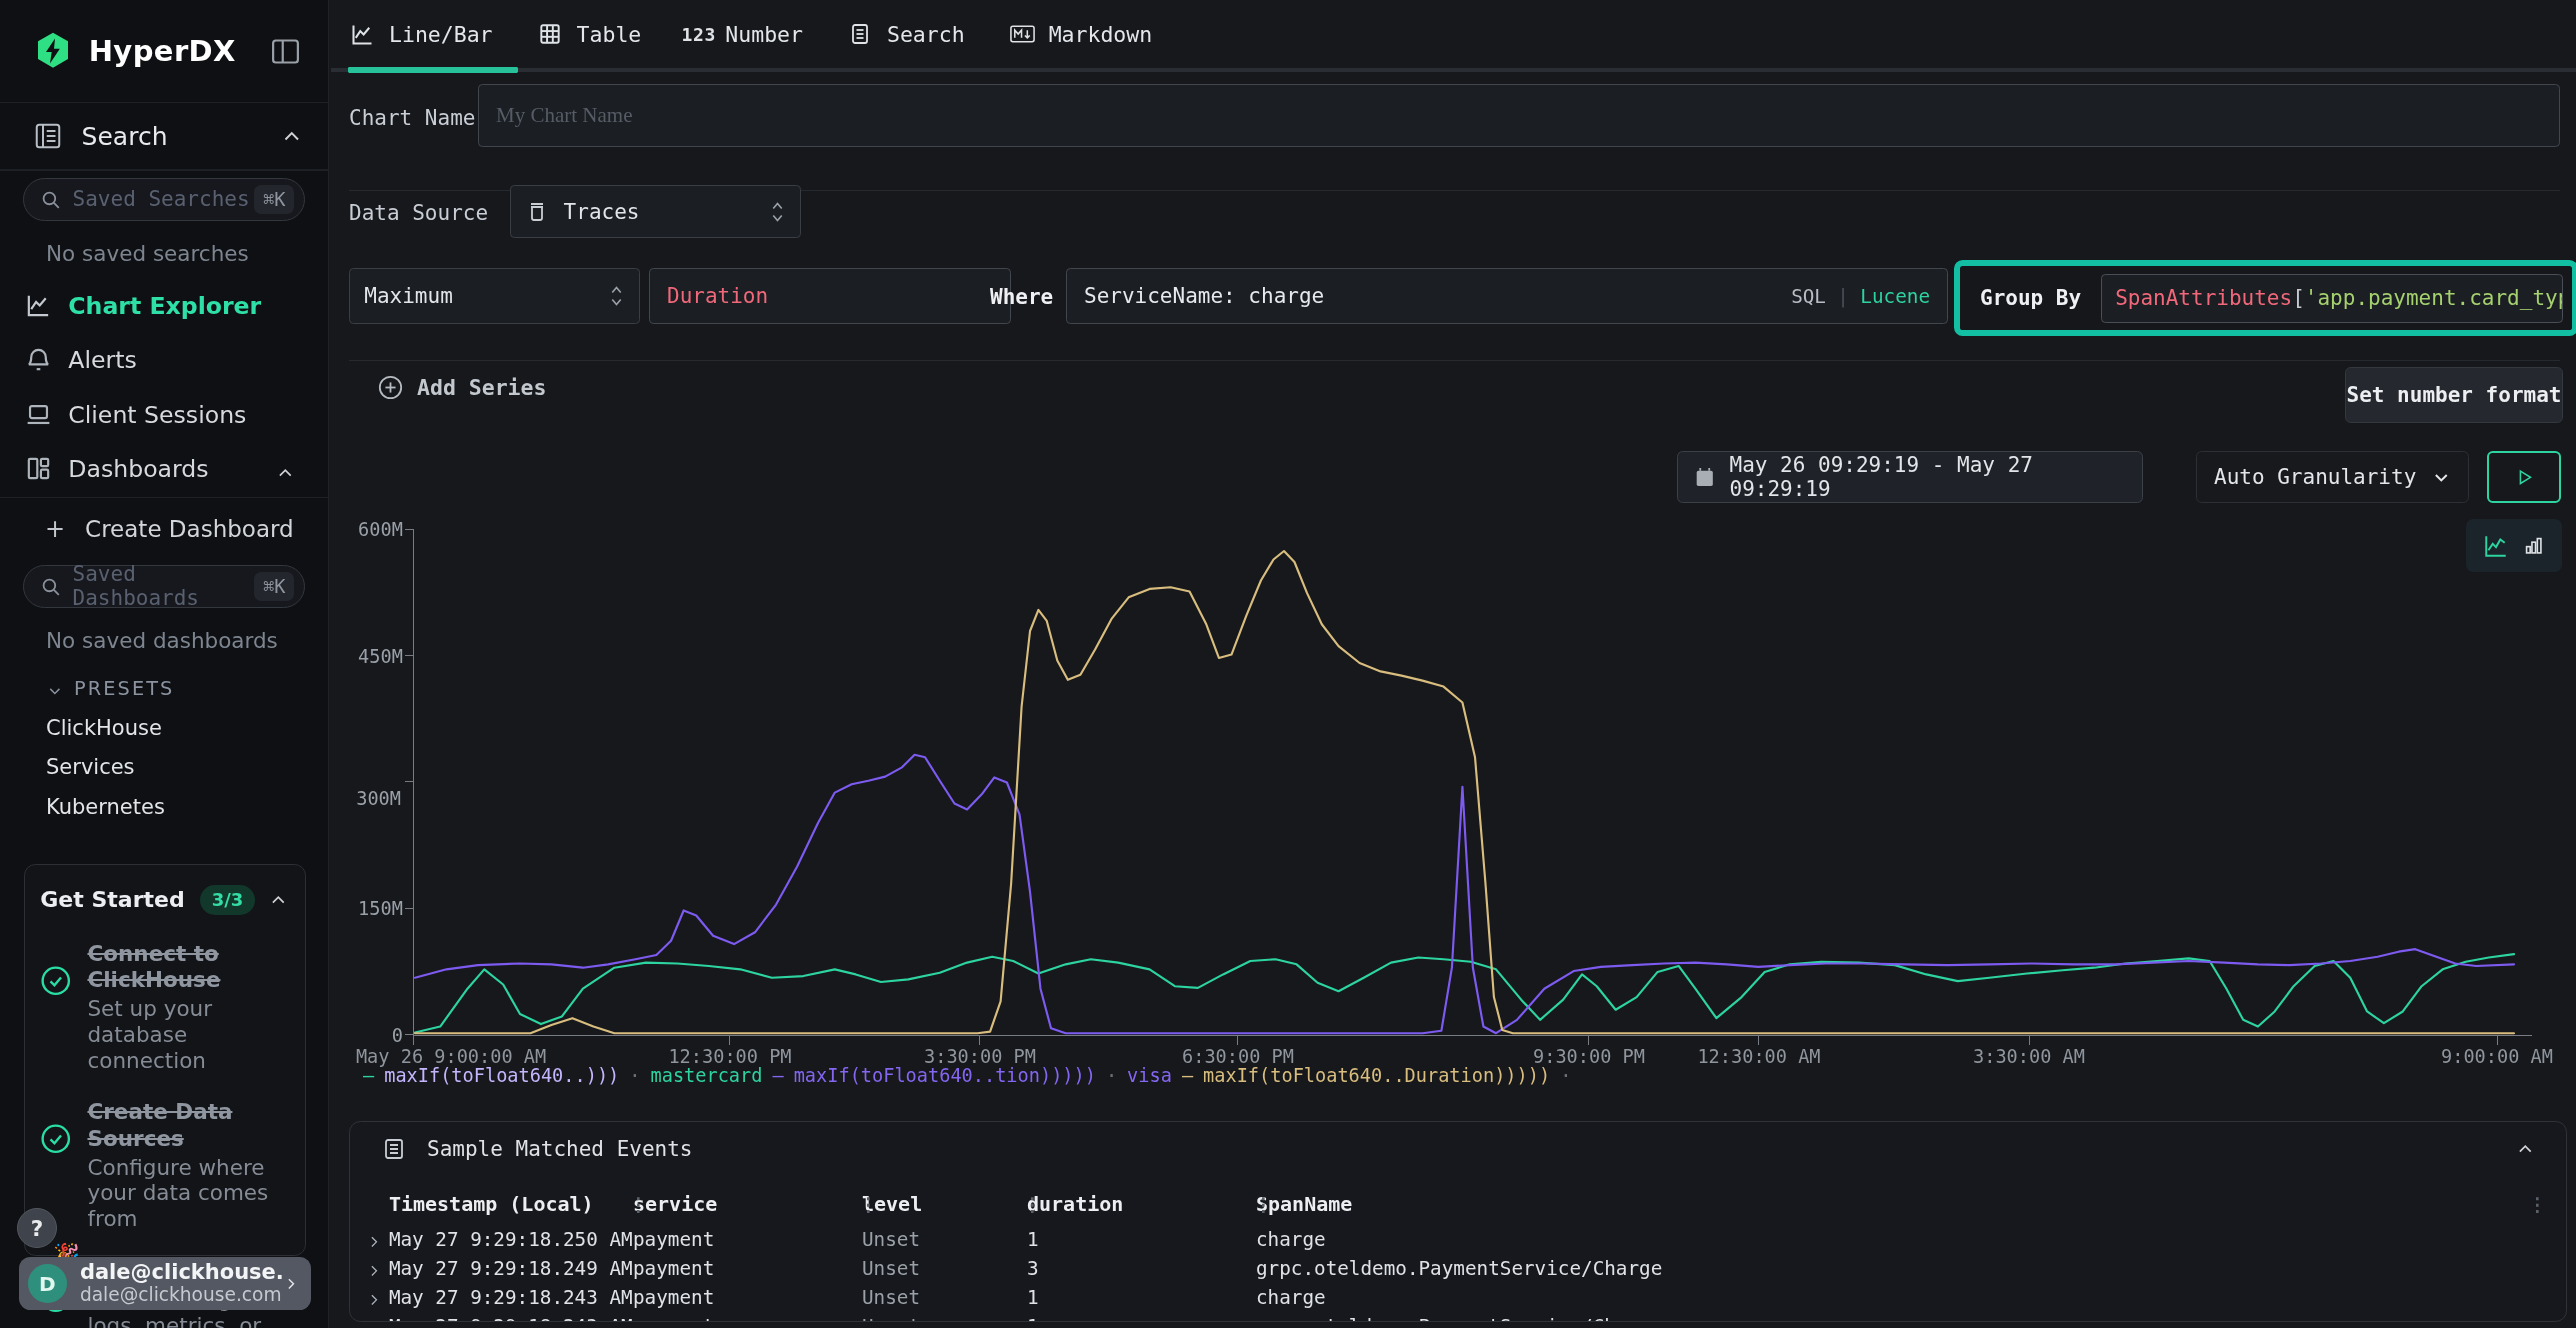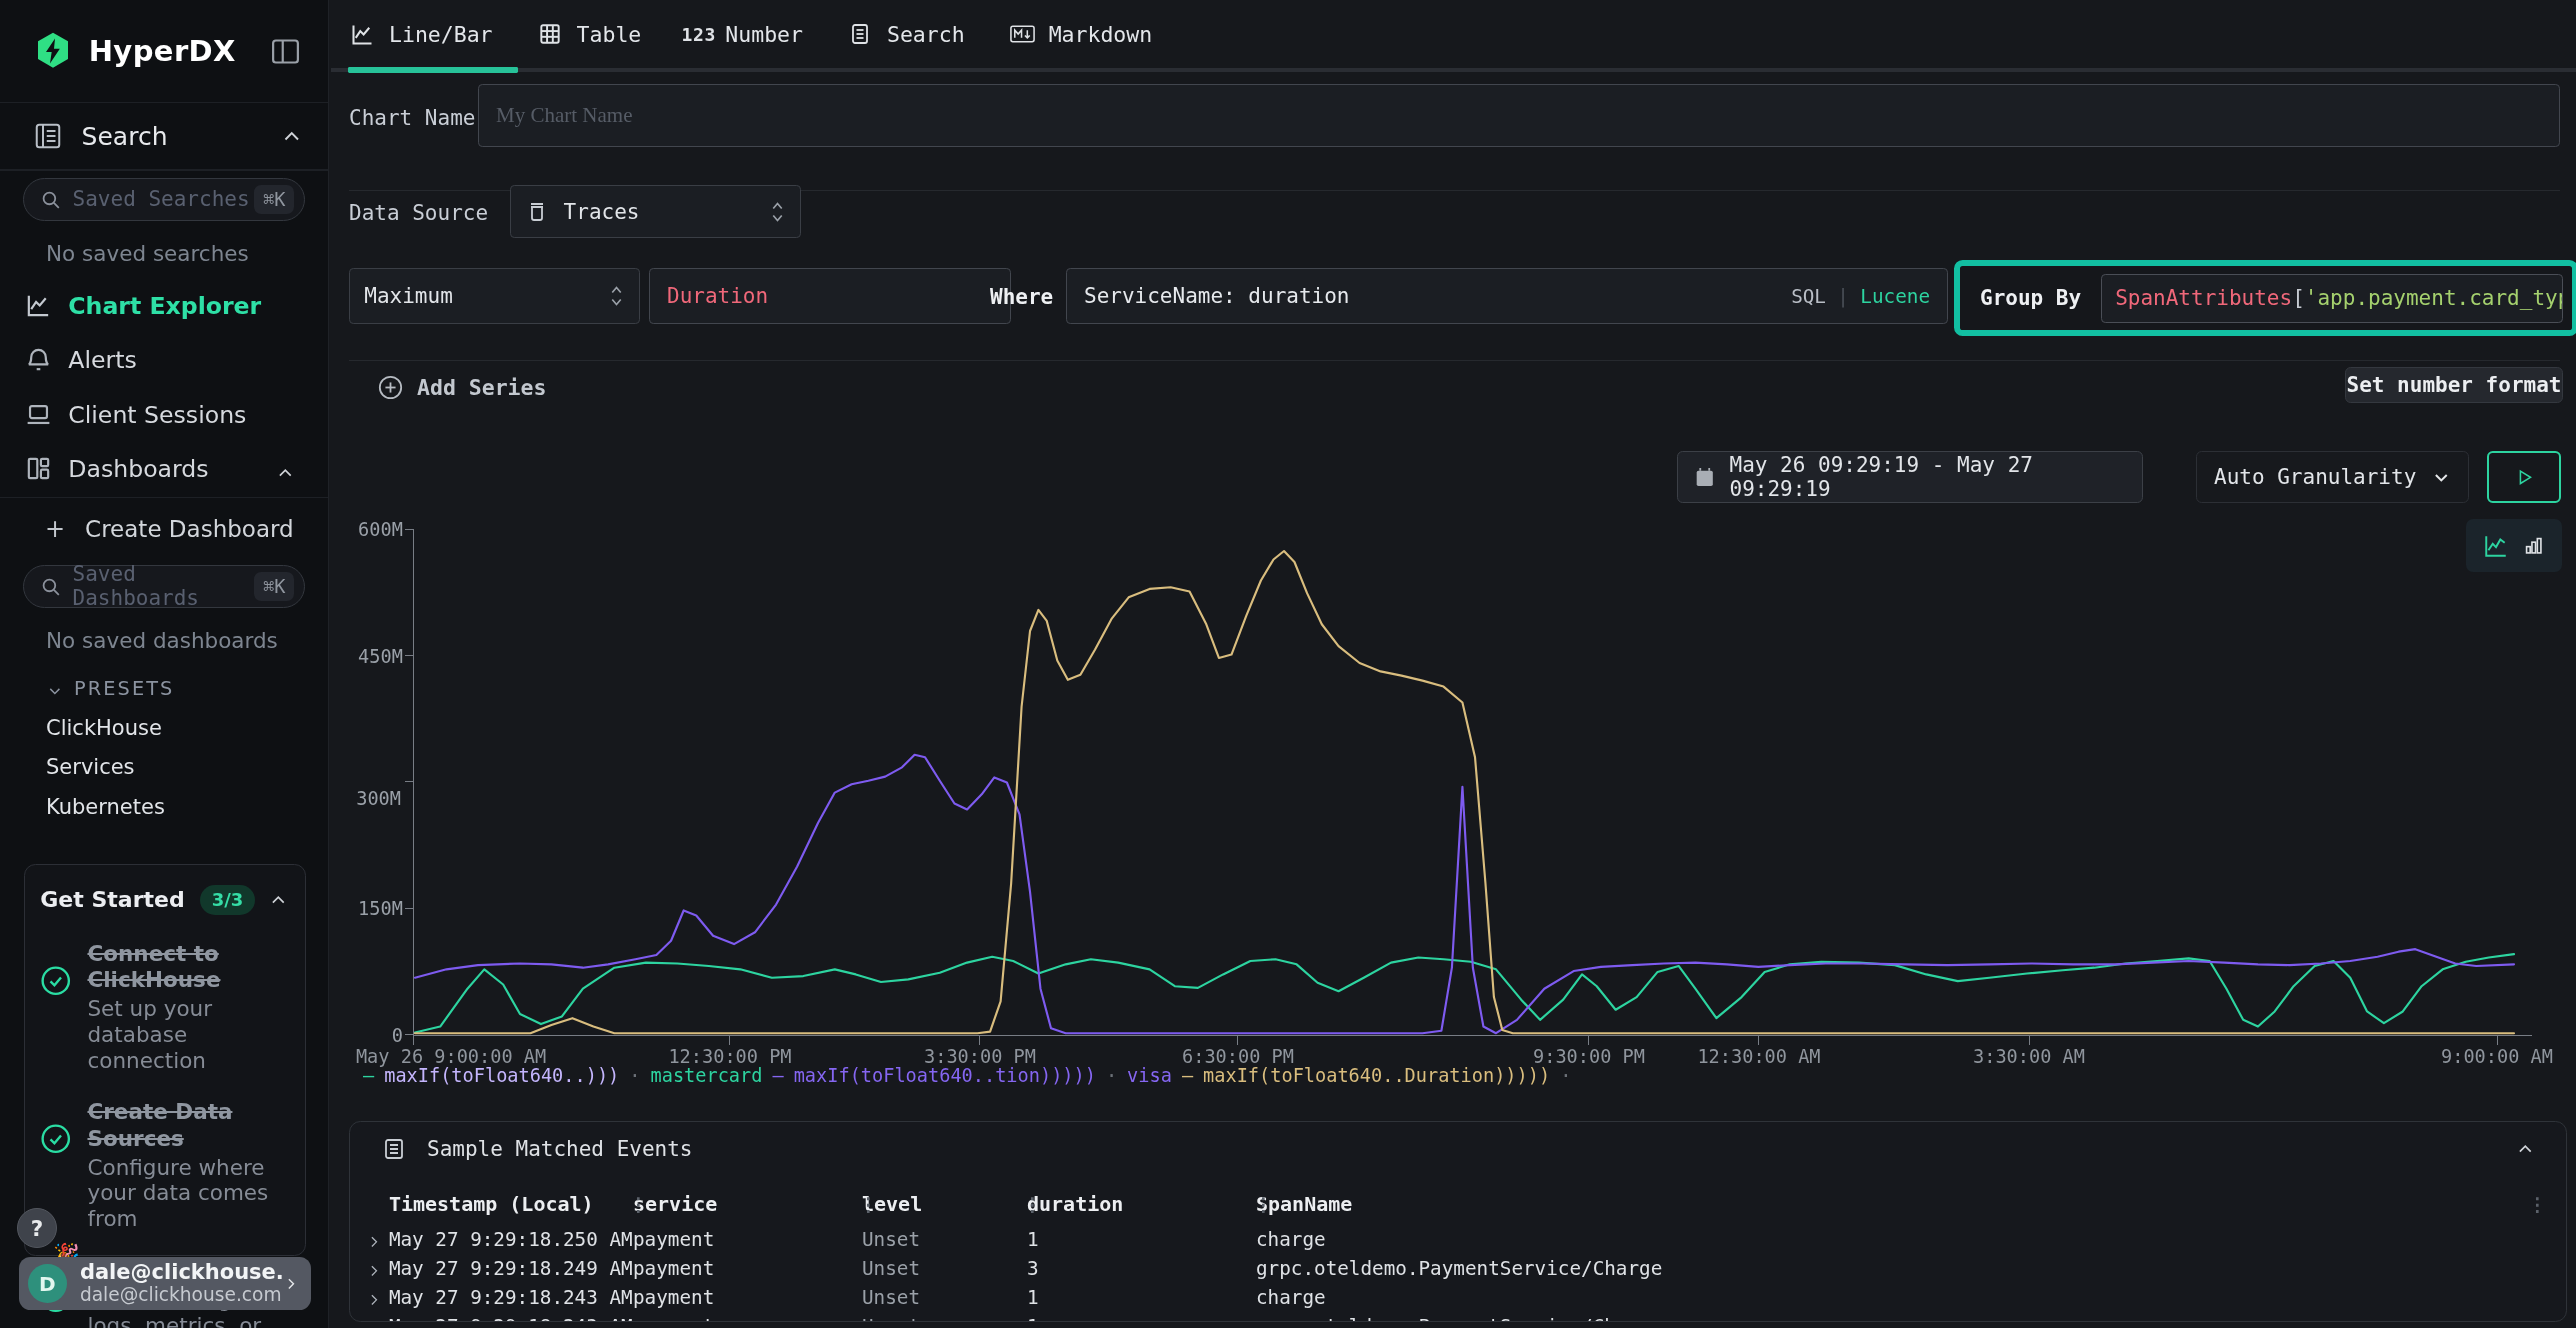--- a/index.html
+++ b/index.html
@@ -92,21 +92,21 @@
   .gb-highlight { position:absolute; left:1623px; top:260px; width:624px; height:76px; border:6.4px solid #12bfa2;
                   border-radius:8.6px; background:#15171b; display:flex; align-items:center; }
   .gb-label { font-size:21px; color:#eef0f3; font-weight:bold; margin-left:20px; white-space:nowrap; }
   .gb-input { margin-left:20px; margin-right:8.6px; flex:1; height:49px; background:#1b1e23; border:1.4px solid #4a4e56;
               border-radius:4.3px; display:flex; align-items:center; font-size:21px; padding:0 13px; white-space:nowrap; overflow:hidden; }
   .gb-fn { color:#f0687a; } .gb-br { color:#c5cad1; } .gb-key { color:#a5d16e; }
 
   .add-series { position:absolute; left:46px; top:374px; display:flex; align-items:center; gap:13px;
                 color:#c3c8cf; font-size:21.5px; font-weight:bold; }
   .add-series .ic { width:27px; height:27px; color:#b6bbc2; }
-  .btn-number-format { position:absolute; left:2014px; top:367px; width:218px; height:36px; background:#25282e;
+  .btn-number-format { position:absolute; left:2014px; top:367px; width:218px; height:56px; background:#25282e;
                        border:0.7px solid #34383f; border-radius:5.7px; display:flex; align-items:center; justify-content:center;
                        font-size:21px; font-weight:bold; color:#eceef1; }
   .date-box { position:absolute; left:1346px; top:451px; width:466px; height:52px; background:#1f2228;
               border:1.4px solid #3c4047; border-radius:5.7px; display:flex; align-items:center; padding:0 15.7px; gap:14.3px;
               font-size:21px; color:#e2e5e9; }
   .date-box .ic { width:21.5px; height:24px; color:#a9aeb5; }
   .gran-box { position:absolute; left:1865px; top:451px; width:273px; height:52px; background:#17191d;
               border:1.4px solid #2c2f35; border-radius:5.7px; display:flex; align-items:center; padding:0 17px;
               font-size:21px; color:#e2e5e9; }
   .gran-box .chev { margin-left:auto; width:18.6px; height:18.6px; color:#e6e8eb; }
@@ -411,21 +411,21 @@
             <polyline points="6,12 12,5 18,12"></polyline>
             <polyline points="6,22 12,29 18,22"></polyline>
           </svg>
       </span>
     </div>
     <div class="input-box" style="left:318px; top:268px; width:362px; height:56px; padding:0 17px;">
       <span class="red-text">Duration</span>
     </div>
     <span class="f-label" style="left:659px; top:285px; color:#eef0f3; font-weight:bold;">Where</span>
     <div class="input-box" style="left:735px; top:268px; width:882px; height:56px; padding:0 17px;">
-      <span>ServiceName: duration</span>
+      <span>ServiceName: charge</span>
       <span class="sql-tags">
         <span class="sql">SQL</span>
         <span class="pipe">|</span>
         <span class="lucene">Lucene</span>
       </span>
     </div>
     <div class="gb-highlight">
       <span class="gb-label">Group By</span>
       <span class="gb-input">
         <span class="gb-fn">SpanAttributes</span>

